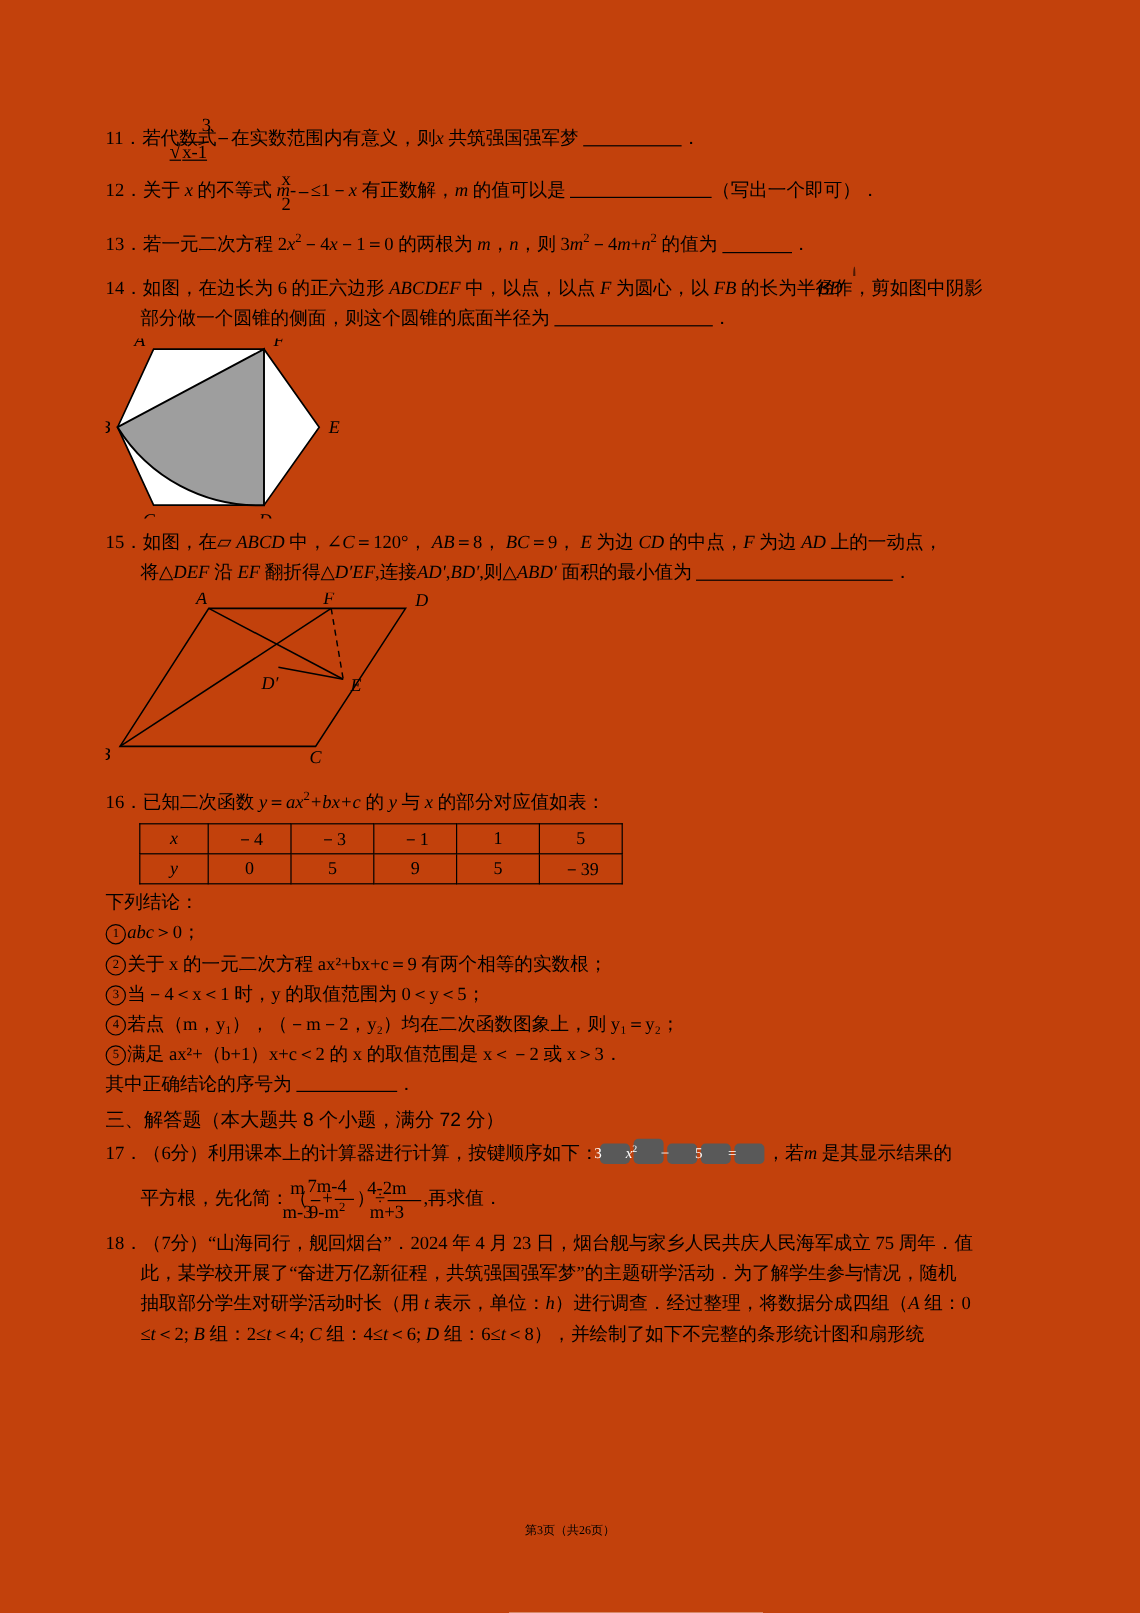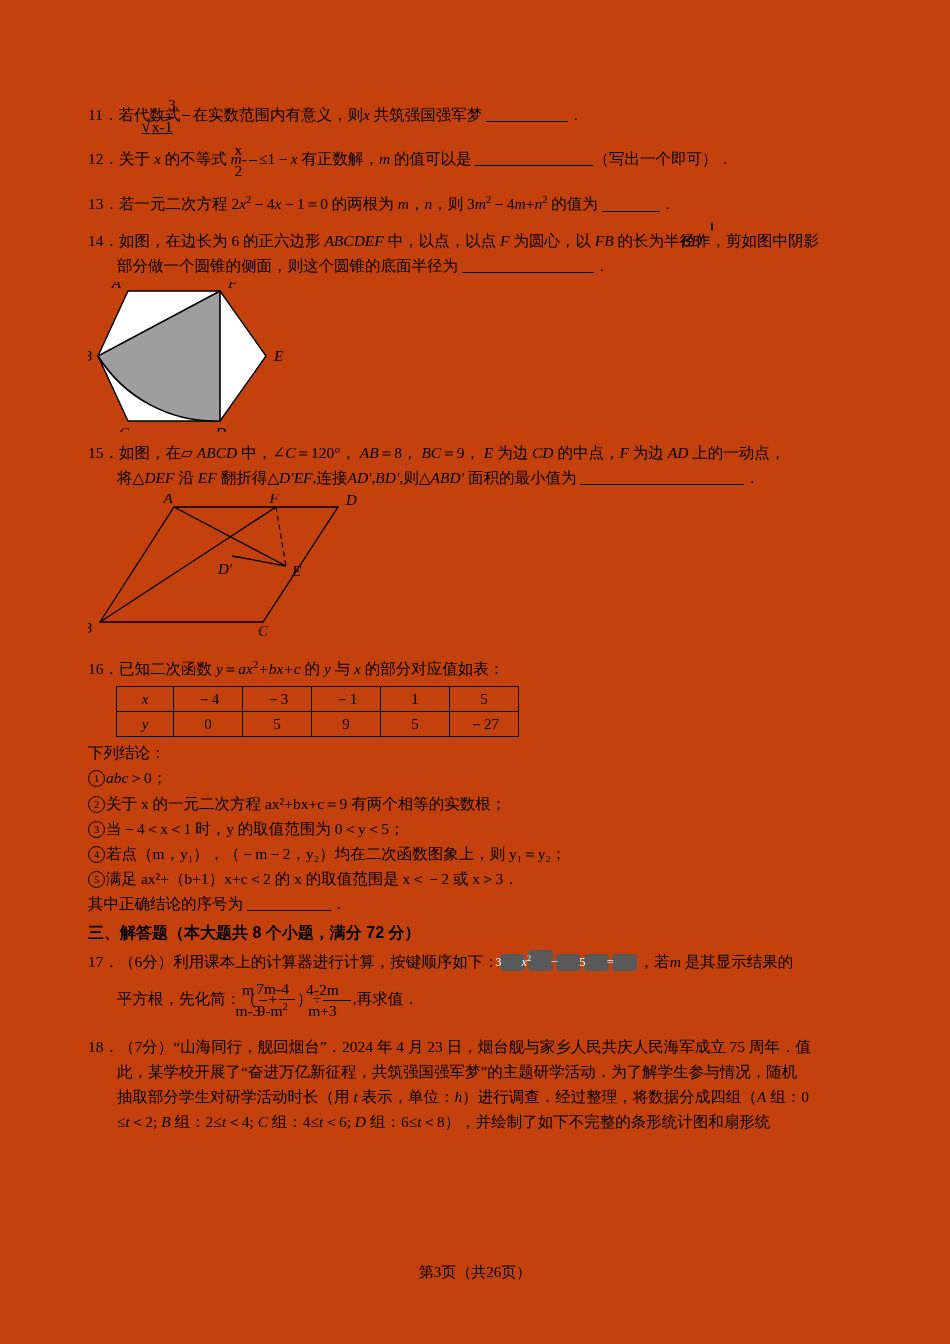--- a/index.html
+++ b/index.html
@@ -106,21 +106,21 @@
     line-height: 15px;
     border: 1.1px solid #000;
     border-radius: 50%;
     text-align: center;
     font-size: 10.5px;
     font-style: normal;
     vertical-align: 1px;
     margin-right: 1px;
   }
   .sec-title {
-    font-weight: bold;
+    font-weight: normal;
     font-size: 16px;
     margin: 7px 0 5px 0;
     font-family: "Liberation Sans", "DejaVu Sans", sans-serif;
   }
   .calckey {
     display: inline-block;
     background: #595959;
     color: #fff;
     border-radius: 4px;
     padding: 1px 7px;
@@ -137,21 +137,21 @@
   .figure {
     position: relative;
     margin: 2px 0 2px 0;
   }
   .footer {
     position: absolute;
     left: 0;
     right: 0;
     bottom: 62px;
     text-align: center;
-    font-size: 15px;
+    font-size: 10px;
   }
   .arcwrap {
     display: inline-block;
     position: relative;
     font-style: italic;
     padding-top: 1px;
   }
   .arcwrap .arcbar {
     position: absolute;
     top: -5px;
@@ -254,21 +254,21 @@
         <td>－1</td>
         <td>1</td>
         <td>5</td>
       </tr>
       <tr>
         <td class="hdr">y</td>
         <td>0</td>
         <td>5</td>
         <td>9</td>
         <td>5</td>
-        <td>－27</td>
+        <td>－39</td>
       </tr>
     </tbody>
       </table>
 
     <div class="q" style="margin-top:2px">
       <div>下列结论：</div>
       <div><span class="circ">1</span><i>abc</i><span>＞0；</span></div>
       <div><span class="circ">2</span><span>关于 x 的一元二次方程 ax²+bx+c＝9 有两个相等的实数根；</span></div>
       <div><span class="circ">3</span><span>当－4＜x＜1 时，y 的取值范围为 0＜y＜5；</span></div>
       <div><span class="circ">4</span><span>若点（m，y₁），（－m－2，y₂）均在二次函数图象上，则 y₁＝y₂；</span></div>
@@ -276,21 +276,21 @@
       <div><span>其中正确结论的序号为</span> <span class="blank" style="width:84px"></span><span>．</span></div>
     </div>
 
     <div class="sec-title">三、解答题（本大题共 8 个小题，满分 72 分）</div>
 
     <div class="q hang">
       <span>17．</span><span>（6分）</span><span>利用课本上的计算器进行计算，按键顺序如下：</span><span class="calckey plain">3</span><span class="calckey"><i>x</i><span style="font-size:0.66em;vertical-align:super;font-style:normal">2</span></span><span class="calckey plain">−</span><span class="calckey plain">5</span><span class="calckey plain">=</span><span>，若</span><i>m</i> <span>是其显示结果的</span>
       <span class="indent" style="margin-top:6px;display:block"><span>平方根，先化简：（</span><span class="frac-tall"><span class="num">m</span><span class="den">m-3</span></span><span>+</span><span class="frac-tall"><span class="num">7m-4</span><span class="den"><span>9-m</span><span class="supn">2</span></span></span><span>）÷</span><span class="frac-tall"><span class="num">4-2m</span><span class="den">m+3</span></span><span>,再求值．</span></span>
     </div>
 
-    <div class="q hang" style="margin-top:14px">
+    <div class="q hang" style="margin-top:4px">
       <span>18．</span><span>（7分）</span><span>“山海同行，舰回烟台”．2024 年 4 月 23 日，烟台舰与家乡人民共庆人民海军成立 75 周年．值</span>
       <span class="indent">此，某学校开展了“奋进万亿新征程，共筑强国强军梦”的主题研学活动．为了解学生参与情况，随机</span>
       <span class="indent"><span>抽取部分学生对研学活动时长（用</span> <i>t</i> <span>表示，单位：</span><i>h</i><span>）进行调查．经过整理，将数据分成四组（</span><i>A</i> <span>组：0</span></span>
       <span class="indent"><span>≤</span><i>t</i><span>＜2;</span> <i>B</i> <span>组：2≤</span><i>t</i><span>＜4;</span> <i>C</i> <span>组：4≤</span><i>t</i><span>＜6;</span> <i>D</i> <span>组：6≤</span><i>t</i><span>＜8），并绘制了如下不完整的条形统计图和扇形统</span></span>
     </div>
 
   </div>
 
   <div class="footer">第3页（共26页）</div>
 </div>

